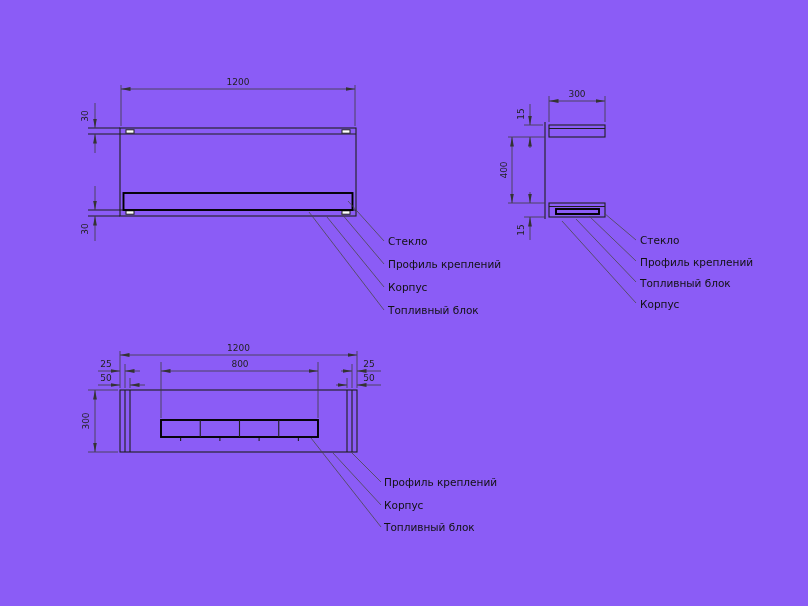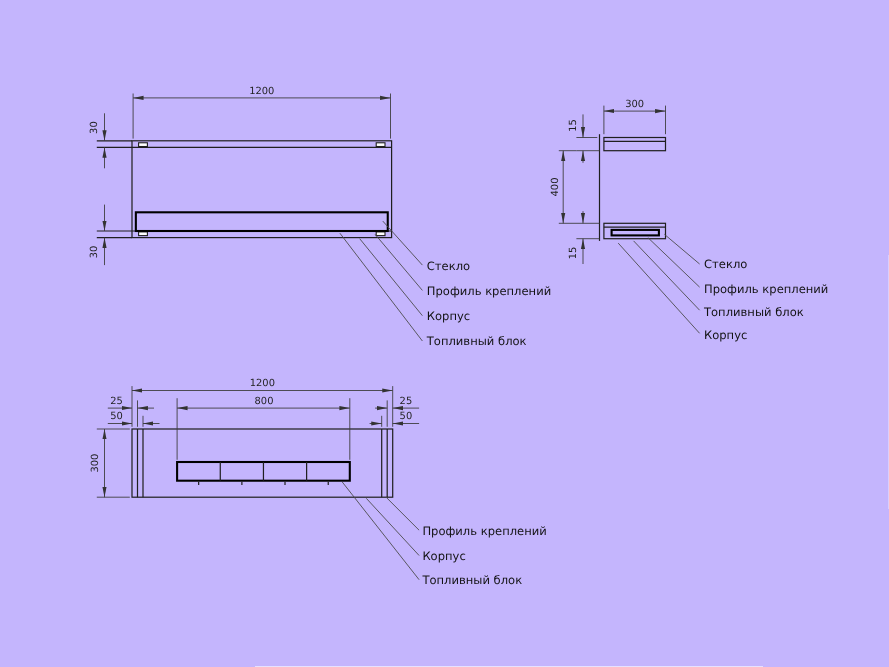--- a/index.html
+++ b/index.html
@@ -1,16 +1,16 @@
 <!DOCTYPE html>
 <html><head>
 <meta charset="utf-8">
 <style>
   html,body{margin:0;padding:0;background:#ffffff;}
-  .page{position:relative;width:808px;height:606px;background:#c4b5fd;overflow:hidden;}
+  .page{position:relative;width:808px;height:606px;background:#8b5cf6;overflow:hidden;}
   svg text{font-family:"DejaVu Sans","Liberation Sans",sans-serif;}
   .dim-t{font-size:9px;fill:#222;}
   .lbl{font-size:10.5px;fill:#111;}
   .body-l{stroke:#1f1f1f;stroke-width:1.1;fill:none;}
   .bold-l{stroke:#000;stroke-width:1.9;fill:none;}
   .dim{stroke:#3c3c3c;stroke-width:.8;fill:none;}
   .ldr{stroke:#4a4a4a;stroke-width:.8;fill:none;}
   .clip{fill:#fff;stroke:#1f1f1f;stroke-width:1;}
 </style>
 </head>

